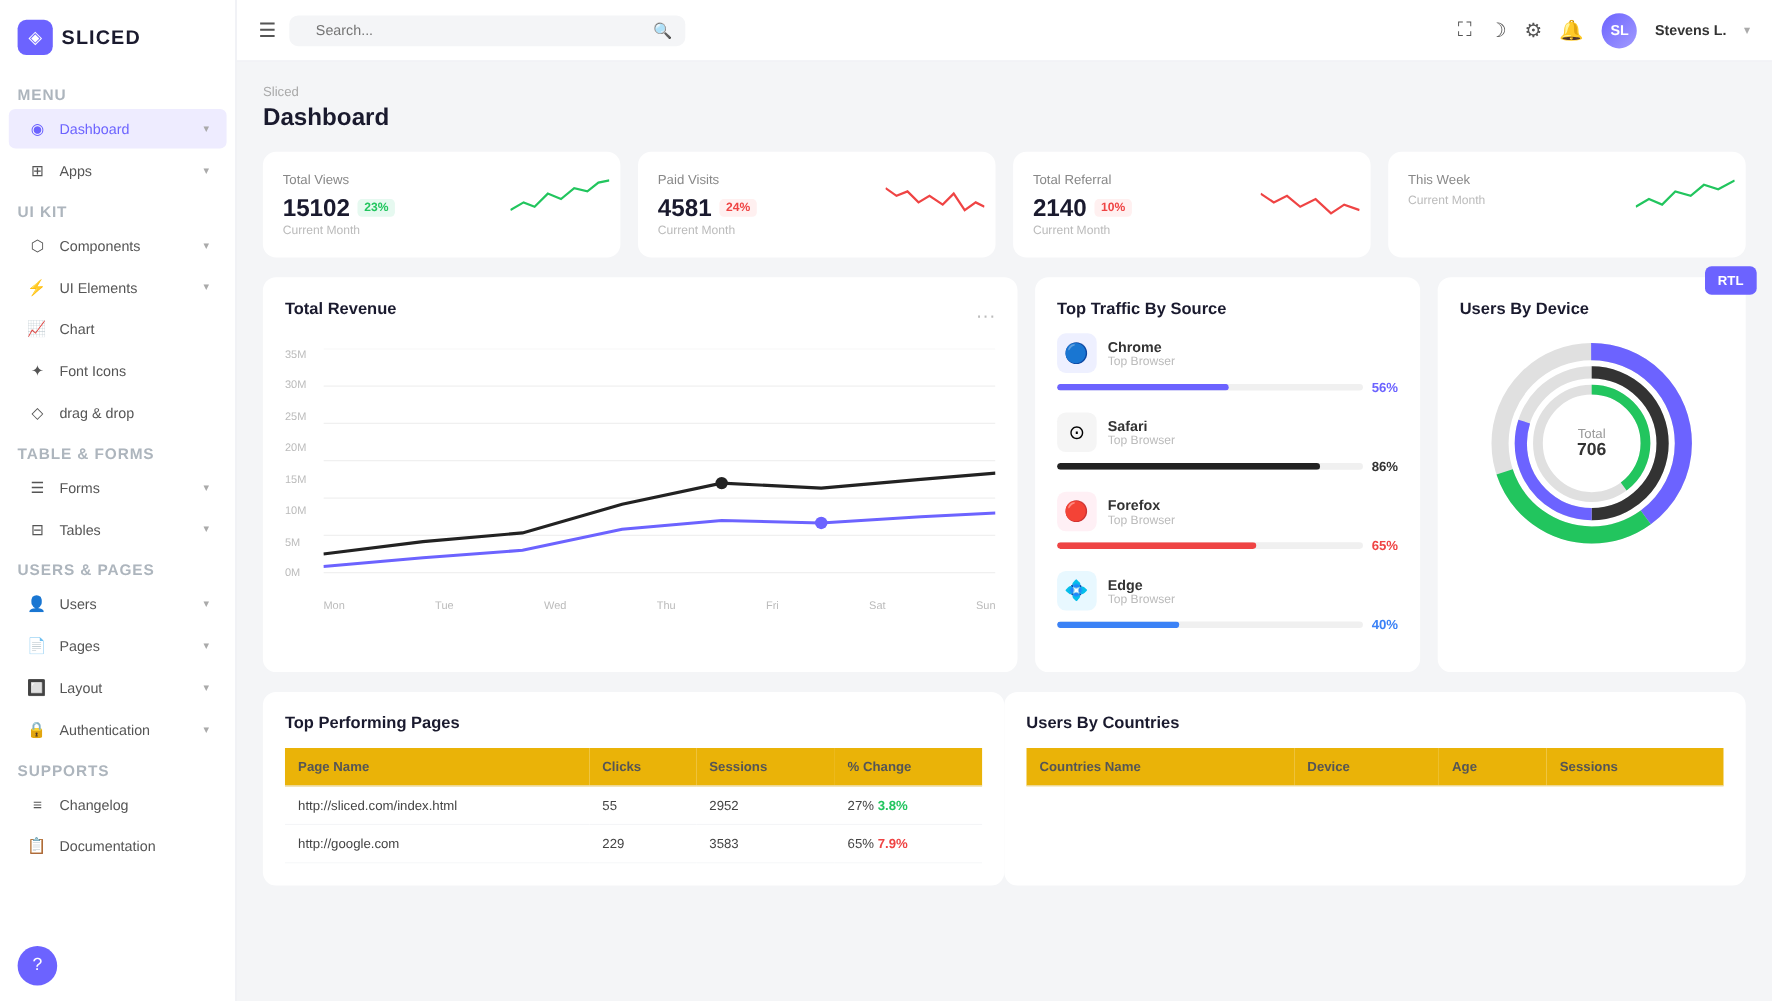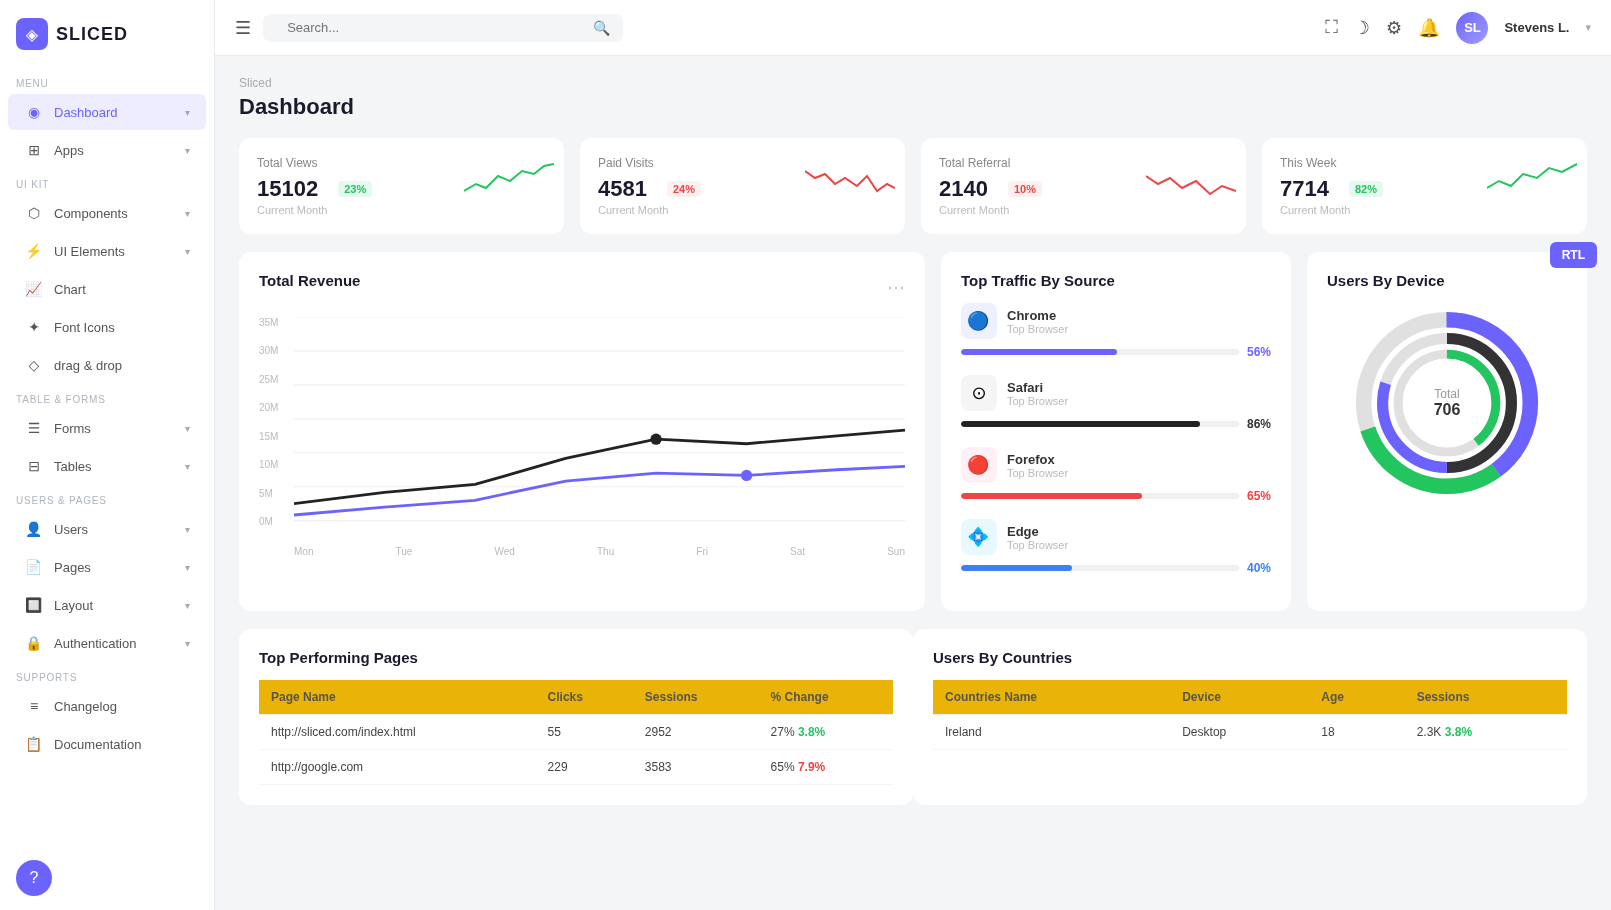--- a/index.html
+++ b/index.html
@@ -31,22 +31,22 @@
       color: #fff; font-size: 16px;
     }
     .sidebar-logo-text {
       font-weight: 800;
       font-size: 18px;
       letter-spacing: 1px;
       color: #1a1a2e;
     }
     .sidebar-section-label {
       padding: 10px 16px 4px;
-      font-size: 10px;
-      font-weight: 400;
+      font-size: 14px;
+      font-weight: 700;
       color: #adb5bd;
       text-transform: uppercase;
       letter-spacing: 0.8px;
     }
     .sidebar-item {
       display: flex;
       align-items: center;
       padding: 8px 16px;
       cursor: pointer;
       color: #555;
@@ -136,21 +136,21 @@
     .stat-card {
       background: #fff;
       border-radius: 12px;
       padding: 18px;
       display: flex;
       flex-direction: column;
       position: relative;
       overflow: hidden;
     }
     .stat-card-title { font-size: 12px; color: #888; font-weight: 500; margin-bottom: 6px; }
-    .stat-card-value-row { display: flex; align-items: center; gap: 20px; margin-bottom: 2px; }
+    .stat-card-value-row { display: flex; align-items: center; gap: 7px; margin-bottom: 2px; }
     .stat-card-value { font-size: 22px; font-weight: 700; color: #1a1a2e; }
     .stat-badge {
       font-size: 11px;
       font-weight: 600;
       border-radius: 4px;
       padding: 2px 6px;
     }
     .badge-green { background: #e6f9f0; color: #22c55e; }
     .badge-red { background: #fff0f0; color: #ef4444; }
     .stat-card-subtitle { font-size: 11px; color: #bbb; }
@@ -434,24 +434,20 @@
         <div class="stat-card-subtitle">Current Month</div>
         <div class="stat-card-chart">
           <svg viewBox="0 0 90 50" width="90" height="50">
             <polyline points="0,20 12,28 24,22 36,32 50,25 64,38 76,30 90,35" fill="none" stroke="#ef4444" stroke-width="2"></polyline>
           </svg>
         </div>
       </div>
 
       <div class="stat-card">
         <div class="stat-card-title">This Week</div>
-        <div class="stat-card-value-row">
-          <span class="stat-card-value">7714</span>
-          <span class="stat-badge badge-green">82%</span>
-        </div>
         <div class="stat-card-subtitle">Current Month</div>
         <div class="stat-card-chart">
           <svg viewBox="0 0 90 50" width="90" height="50">
             <polyline points="0,32 12,25 24,30 36,18 50,22 62,12 75,16 90,8" fill="none" stroke="#22c55e" stroke-width="2"></polyline>
           </svg>
         </div>
       </div>
     </div>
 
     <div class="charts-row">
@@ -643,28 +639,19 @@
           <table>
             <thead>
               <tr>
                 <th>Countries Name</th>
                 <th>Device</th>
                 <th>Age</th>
                 <th>Sessions</th>
               </tr>
             </thead>
             <tbody>
-              <tr>
-                <td>Ireland</td>
-                <td>Desktop</td>
-                <td>18</td>
-                <td>
-                  <span>2.3K</span>
-                  <span class="change-green">3.8%</span>
-                </td>
-              </tr>
             </tbody>
           </table>
         </div>
       </div>
     </div>
   </div>
 </div>
 
 </body></html>

